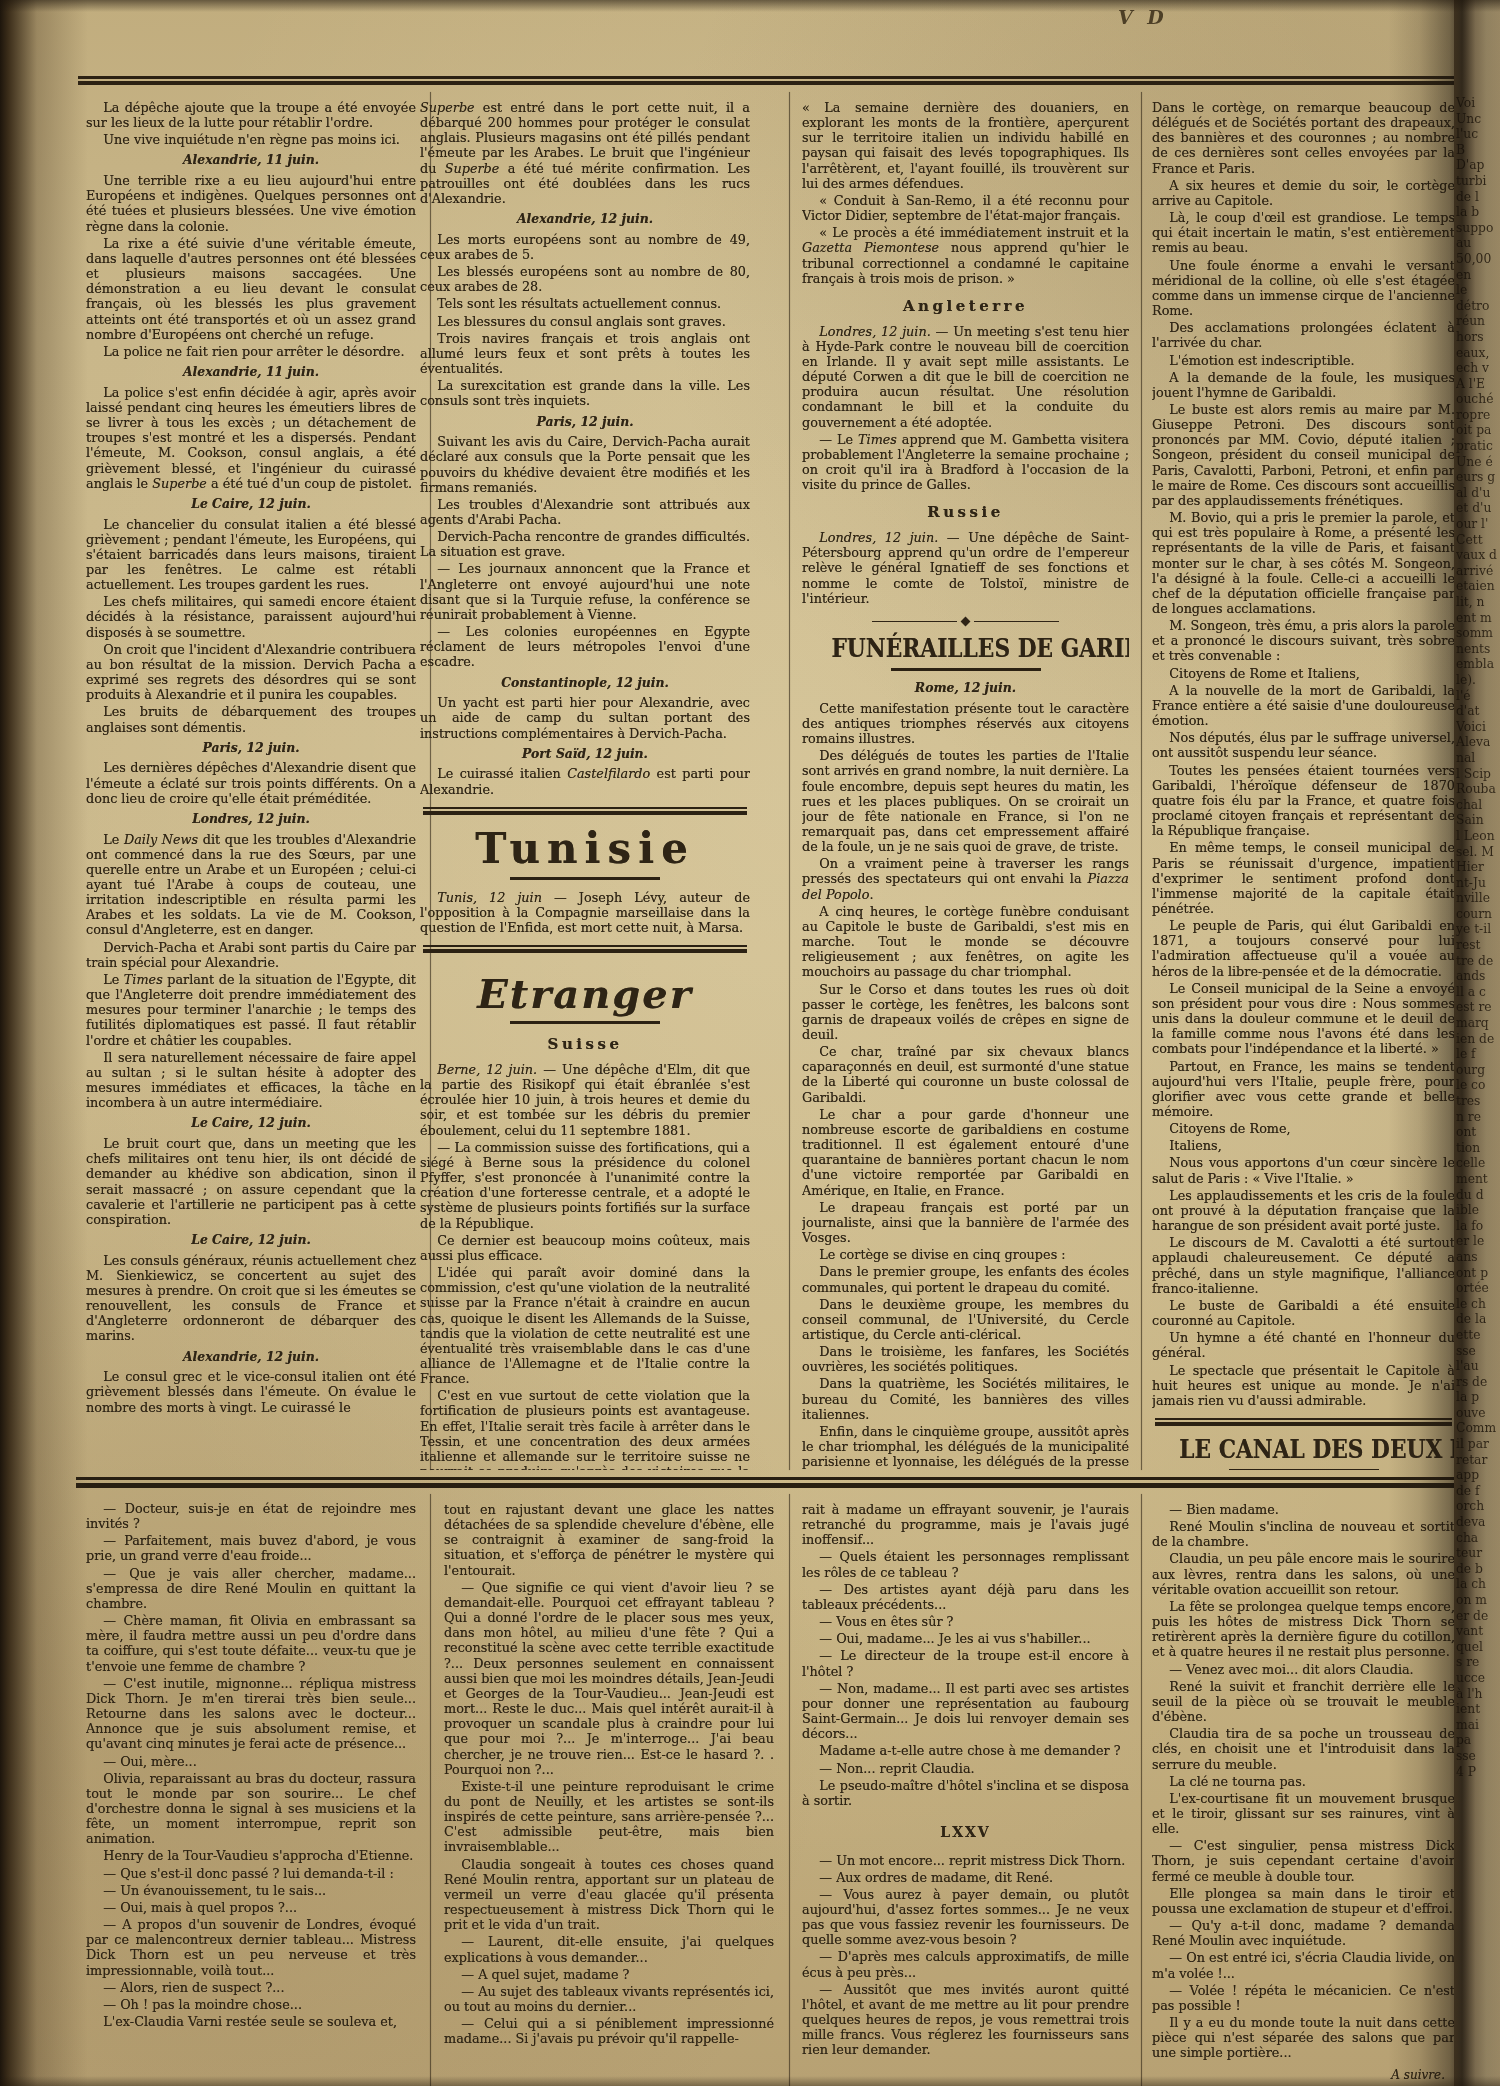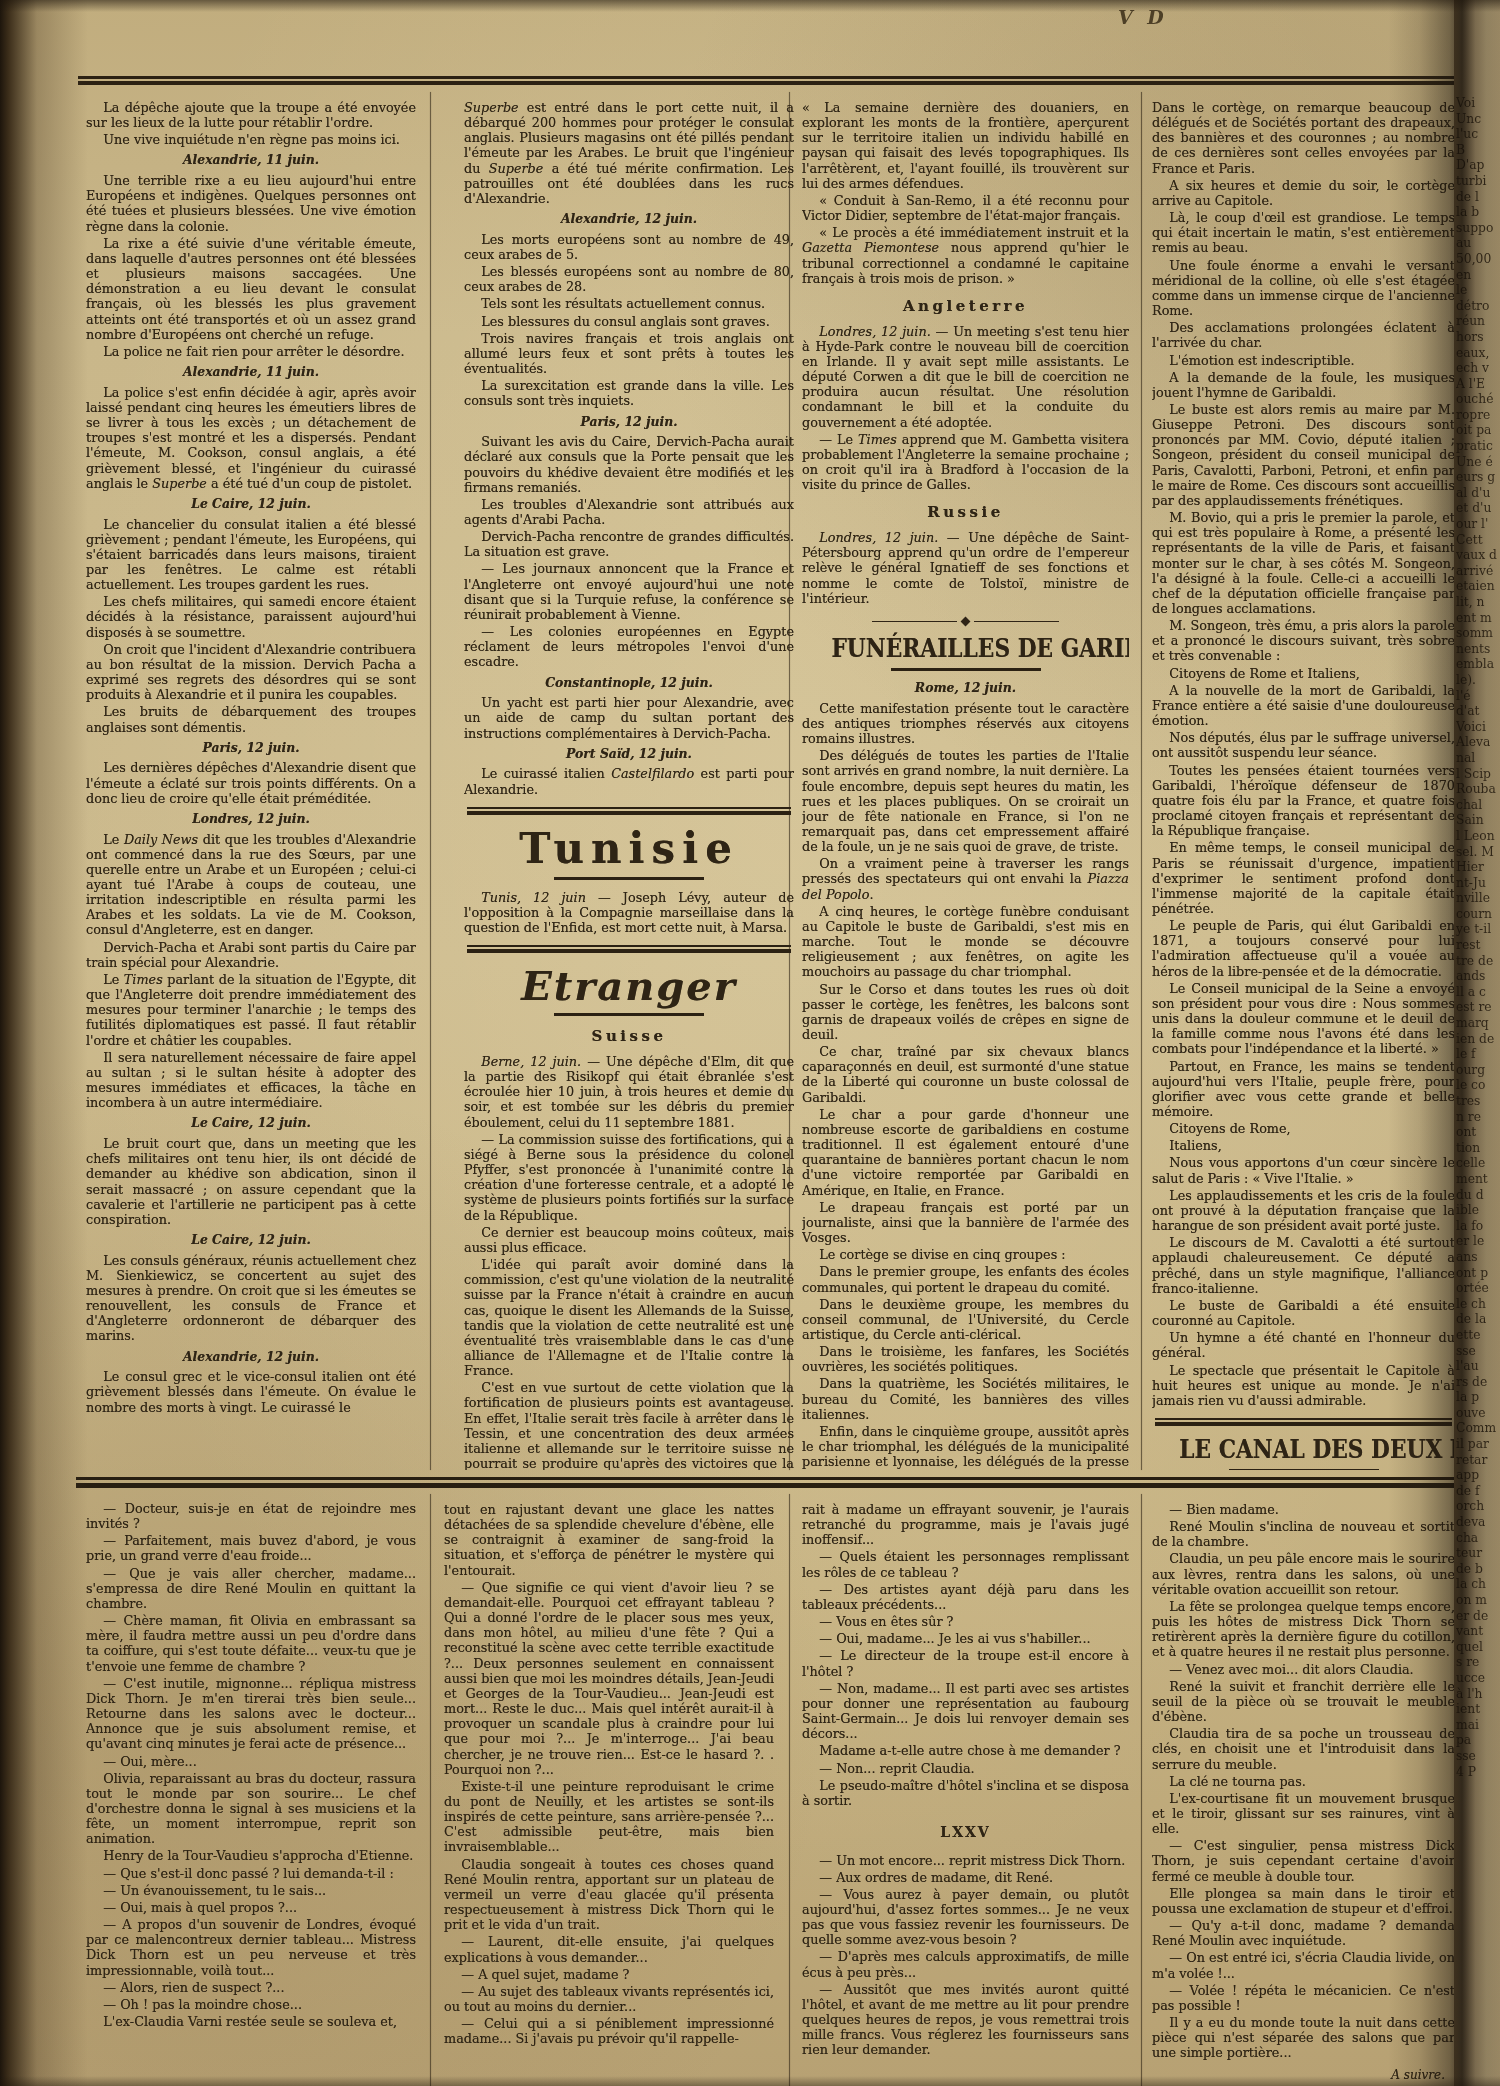--- a/index.html
+++ b/index.html
@@ -28,35 +28,35 @@
   .vr-a { left:430px; top:92px; height:1378px; }
   .vr-b { left:789px; top:92px; height:1378px; }
   .vr-c { left:1141px; top:92px; height:1378px; }
   .vr-d { left:430px; top:1494px; height:592px; }
   .vr-e { left:789px; top:1494px; height:592px; }
   .vr-f { left:1141px; top:1494px; height:592px; }
 
   .col { position:absolute; overflow:hidden; font-size:12.8px; line-height:1.185;
          text-shadow:0 0 0.6px rgba(52,41,24,0.65); }
   .c1 { left:86px;  top:98px; width:330px; height:1372px; }
-  .c2 { left:464px; top:98px; width:330px; height:1372px; }
+  .c2 { left:420px; top:98px; width:330px; height:1372px; }
   .c3 { left:802px; top:98px; width:327px; height:1372px; }
   .c4 { left:1152px;top:98px; width:303px; height:1372px; }
   .f1 { left:86px;  top:1499px; width:330px; height:586px; }
   .f2 { left:444px; top:1500px; width:330px; height:586px; }
   .f3 { left:802px; top:1500px; width:327px; height:586px; }
   .f4 { left:1152px;top:1500px; width:303px; height:586px; }
 
   .blk { margin:2px 0; }
   .blk.p  { text-indent:1.35em; text-align:justify; }
   .blk.pc { text-indent:0; text-align:justify; }
   .blk.dateline { font-style:italic; font-weight:bold; text-align:center; font-size:12.4px; margin:6px 0 5px; }
   .blk.subhead { text-align:center; font-weight:bold; letter-spacing:3.5px; font-size:15px; margin:12px 0 8px; }
   .blk.title { text-align:center; font-weight:bold; font-size:42px; letter-spacing:7px; margin:12px 0 0; line-height:1.05; }
-  .blk.title-italic { text-align:center; font-weight:bold; font-style:italic; font-size:40px; letter-spacing:2px; margin:12px 0 0; line-height:1.05; }
+  .blk.title-italic { text-align:center; font-weight:bold; font-style:italic; font-size:40px; letter-spacing:2px; margin:20px 0 0; line-height:1.05; }
   .blk.title-caps { text-align:center; font-weight:bold; font-size:26.5px; white-space:nowrap;
                     transform:scaleX(0.82); transform-origin:50% 50%; margin:8px 0 0; line-height:1.1; }
   .blk.rule { height:8px; margin:10px 3px 8px;
               background:linear-gradient(180deg,#2b2113 0 2px, rgba(0,0,0,0) 2px 4px, #2b2113 4px 8px); }
   .blk.ruleshort { width:150px; height:3px; background:#2b2113; margin:6px auto 10px; }
   .blk.diamond { display:flex; align-items:center; margin:12px 70px 6px; }
   .blk.diamond .dline { flex:1; height:1px; background:#2f2416; }
   .blk.diamond .dsq { width:7px; height:7px; background:#2f2416; transform:rotate(45deg); margin:0 5px; }
   .blk.chapter { text-align:center; font-weight:bold; letter-spacing:2px; font-size:14px; margin:16px 0 12px; }
   .blk.asuivre { text-align:right; font-style:italic; font-size:12px; margin-top:8px; padding-right:10px; }

